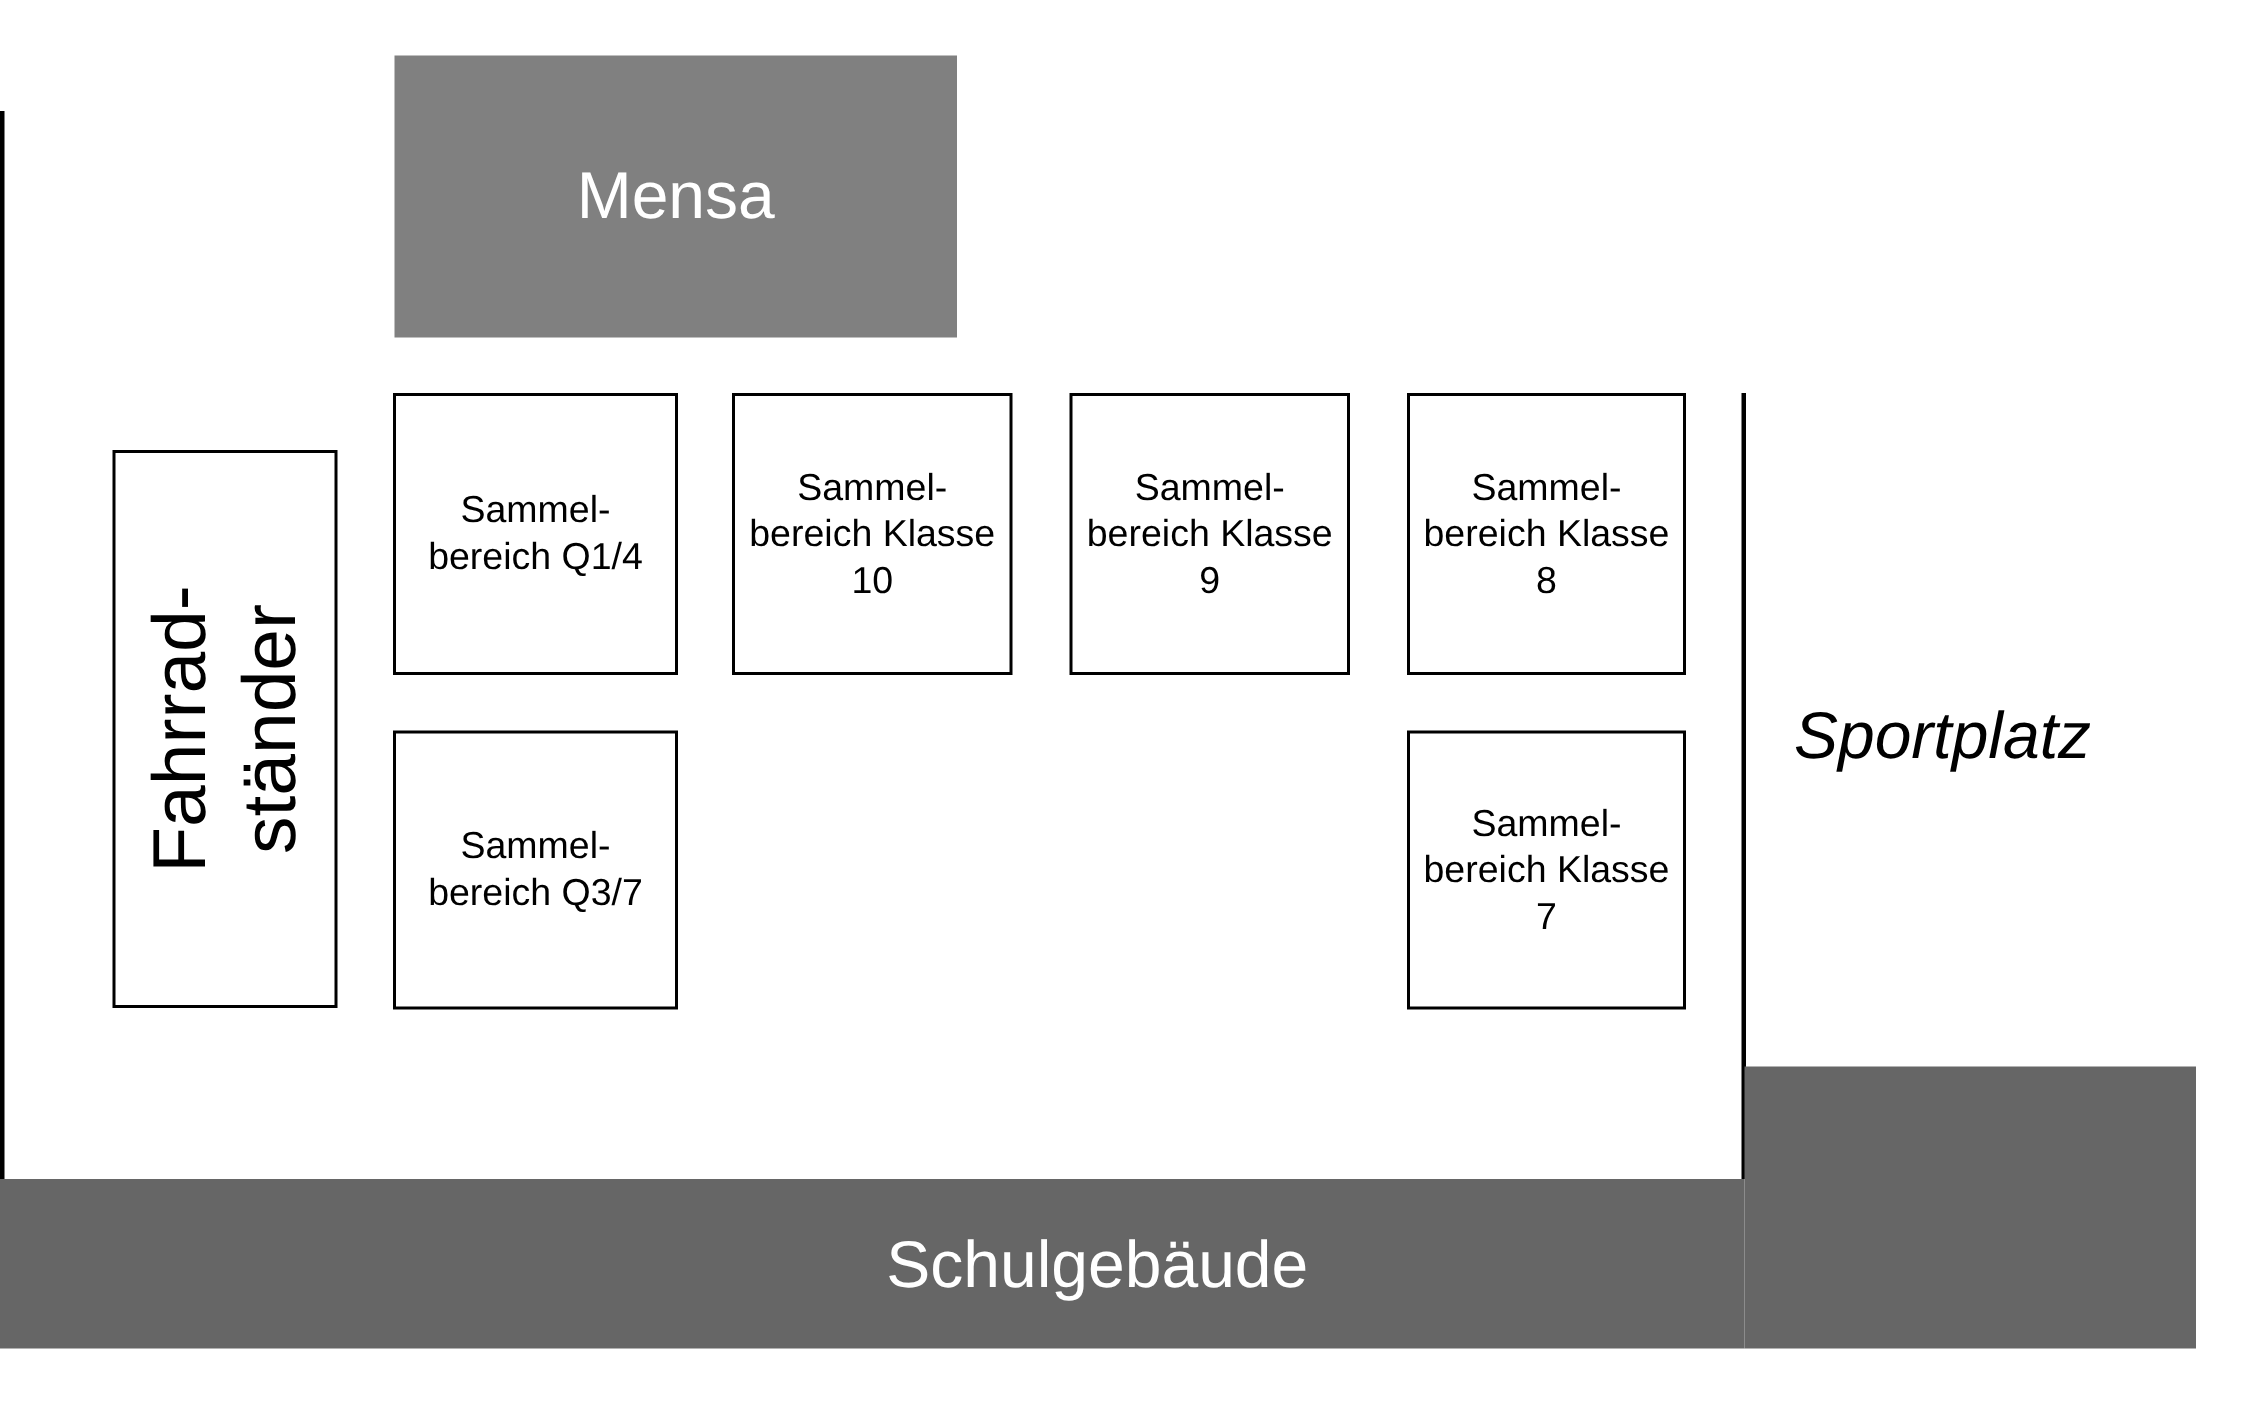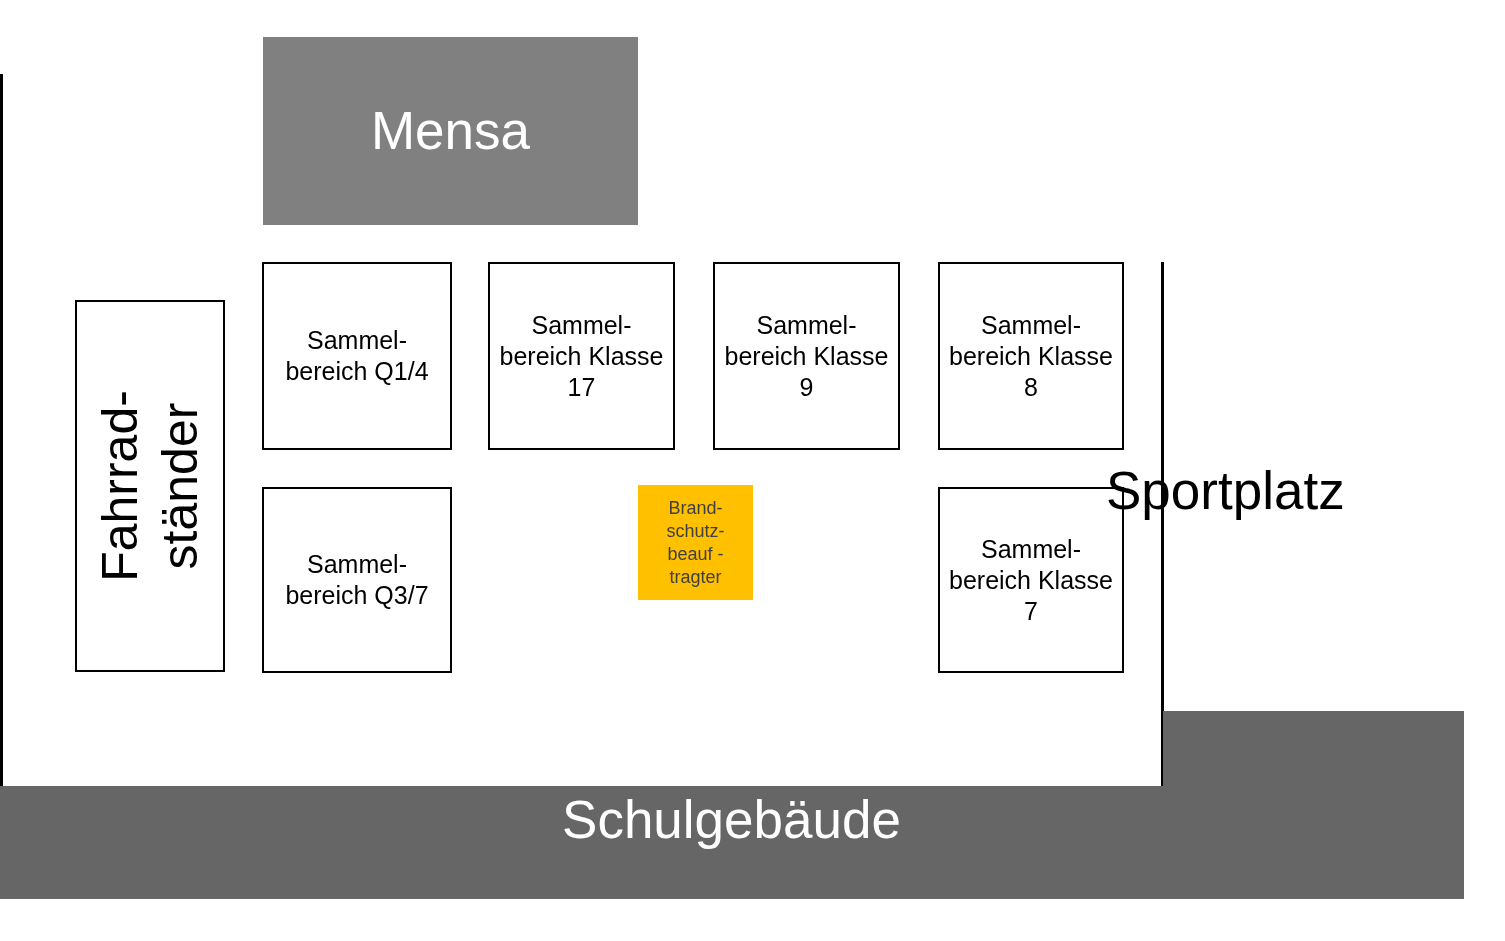--- a/index.html
+++ b/index.html
@@ -23,21 +23,21 @@
   .mensa {
     position: absolute;
     left: 263px; top: 37px;
     width: 375px; height: 188px;
     background: #808080;
     display: flex; align-items: center; justify-content: center;
   }
   .mensa .big-label { color: #ffffff; }
 
   .big-label {
-    font-size: 53px;
+    font-size: 44px;
     line-height: 64px;
     color: #000000;
     white-space: nowrap;
   }
 
   .bike-box {
     position: absolute;
     left: 75px; top: 300px;
     width: 150px; height: 372px;
     background: #ffffff;
@@ -82,39 +82,41 @@
     align-items: center; justify-content: center;
     text-align: center;
     font-size: 18px;
     line-height: 23px;
     color: #404040;
   }
   .fire-box span { display: block; }
 
   .sportplatz-label {
     position: absolute;
-    left: 1106px; top: 459px;
+    left: 1144px; top: 459px;
     width: 302px;
+    text-align: center;
+    font-style: italic;
   }
 
   .building-block-right {
     position: absolute;
     left: 1163px; top: 711px;
     width: 301px; height: 188px;
     background: #666666;
   }
   .school-bar {
     position: absolute;
     left: 0px; top: 786px;
     width: 1163px; height: 113px;
     background: #666666;
   }
   .school-label {
     position: absolute;
-    left: 0px; top: 788px;
+    left: 0px; top: 812px;
     width: 1463px;
     text-align: center;
     color: #ffffff;
   }
 </style>
 </head>
 <body>
 
 <div class="canvas">
 
@@ -132,21 +134,21 @@
   </div>
 
   <div class="abox col1 row1">
     <span>Sammel-</span>
     <span>bereich Q1/4</span>
   </div>
 
   <div class="abox col2 row1">
     <span>Sammel-</span>
     <span>bereich Klasse</span>
-    <span>17</span>
+    <span>10</span>
   </div>
 
   <div class="abox col3 row1">
     <span>Sammel-</span>
     <span>bereich Klasse</span>
     <span>9</span>
   </div>
 
   <div class="abox col4 row1">
     <span>Sammel-</span>
@@ -158,26 +160,20 @@
     <span>Sammel-</span>
     <span>bereich Q3/7</span>
   </div>
 
   <div class="abox col4 row2">
     <span>Sammel-</span>
     <span>bereich Klasse</span>
     <span>7</span>
   </div>
 
-  <div class="fire-box">
-    <span>Brand-</span>
-    <span>schutz-</span>
-    <span>beauf -</span>
-    <span>tragter</span>
-  </div>
 
   <div class="vline right-line"></div>
 
   <div class="big-label sportplatz-label">Sportplatz</div>
 
   <div class="building-block-right"></div>
 
   <div class="school-bar"></div>
   <div class="big-label school-label">Schulgebäude</div>
 

